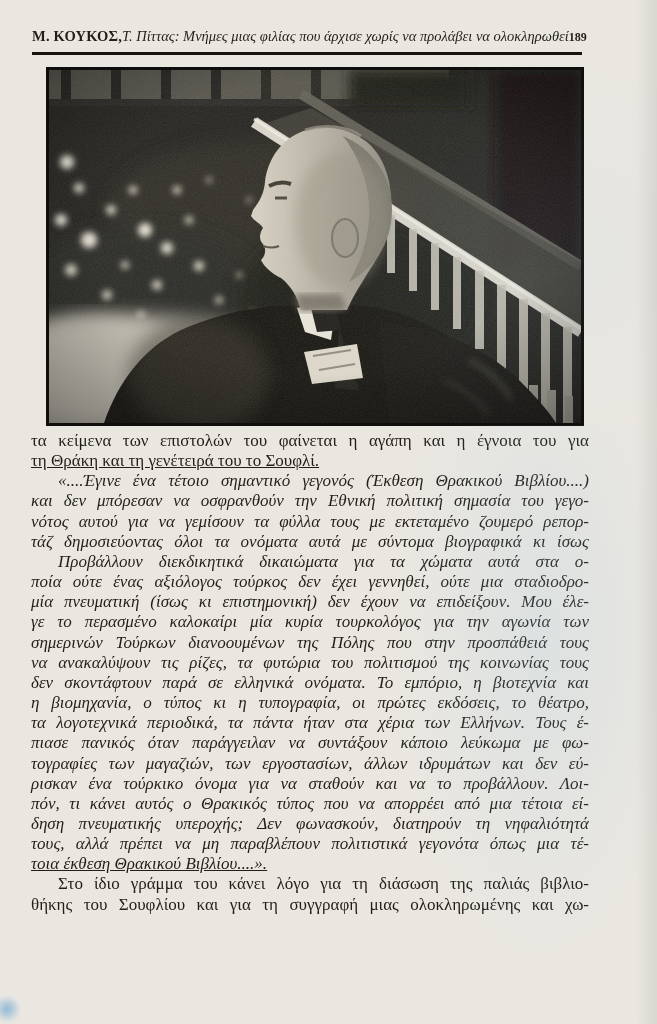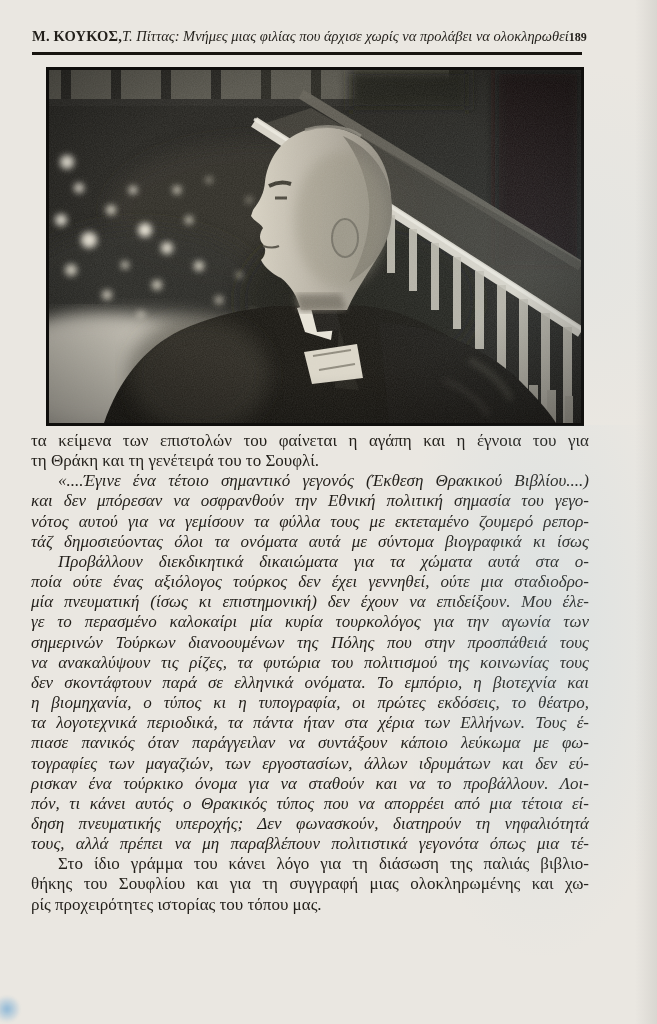--- a/index.html
+++ b/index.html
@@ -45,21 +45,21 @@
     position:absolute;left:46px;top:67px;width:538px;height:359px;
     border:3px solid #0f0e0c;box-sizing:border-box;background:#242420;
   }
   .photo svg{display:block;width:100%;height:100%;}
   .bodytext{
     position:absolute;left:31px;top:431px;width:558px;
     font-size:17px;line-height:20.15px;
   }
   .ln{width:558px;white-space:nowrap;}
   .ln.j{text-align:justify;text-align-last:justify;white-space:normal;}
-  .ln.end{text-align:left;white-space:normal;}
+  .ln.end{text-align:left;white-space:normal;text-decoration:underline;}
   .ln.i{font-style:italic;}
   .ln.ind{padding-left:27px;box-sizing:border-box;}
 </style>
 </head>
 <body>
 
 <div class="header">
   <div>
     <span class="authors">Μ. ΚΟΥΚΟΣ,</span><span class="header-title">Τ. Πίττας: Μνήμες μιας φιλίας που άρχισε χωρίς να προλάβει να ολοκληρωθεί</span>
   </div>
@@ -222,21 +222,21 @@
   <div class="ln j i">να ανακαλύψουν τις ρίζες, τα φυτώρια του πολιτισμού της κοινωνίας τους</div>
   <div class="ln j i">δεν σκοντάφτουν παρά σε ελληνικά ονόματα. Το εμπόριο, η βιοτεχνία και</div>
   <div class="ln j i">η βιομηχανία, ο τύπος κι η τυπογραφία, οι πρώτες εκδόσεις, το θέατρο,</div>
   <div class="ln j i">τα λογοτεχνικά περιοδικά, τα πάντα ήταν στα χέρια των Ελλήνων. Τους έ-</div>
   <div class="ln j i">πιασε πανικός όταν παράγγειλαν να συντάξουν κάποιο λεύκωμα με φω-</div>
   <div class="ln j i">τογραφίες των μαγαζιών, των εργοστασίων, άλλων ιδρυμάτων και δεν εύ-</div>
   <div class="ln j i">ρισκαν ένα τούρκικο όνομα για να σταθούν και να το προβάλλουν. Λοι-</div>
   <div class="ln j i">πόν, τι κάνει αυτός ο Θρακικός τύπος που να απορρέει από μια τέτοια εί-</div>
   <div class="ln j i">δηση πνευματικής υπεροχής; Δεν φωνασκούν, διατηρούν τη νηφαλιότητά</div>
   <div class="ln j i">τους, αλλά πρέπει να μη παραβλέπουν πολιτιστικά γεγονότα όπως μια τέ-</div>
+  <div class="ln end i">τοια έκθεση Θρακικού Βιβλίου....».</div>
   <div class="ln j ind">Στο ίδιο γράμμα του κάνει λόγο για τη διάσωση της παλιάς βιβλιο-</div>
   <div class="ln j">θήκης του Σουφλίου και για τη συγγραφή μιας ολοκληρωμένης και χω-</div>
-  <div class="ln end">ρίς προχειρότητες ιστορίας του τόπου μας.</div>
 </div>
 
 <div class="scan-tint"></div>
 <div class="scan-tint2"></div>
 <div class="page-edge-right"></div>
 <div class="blue-smudge"></div>
 
 </body></html>

